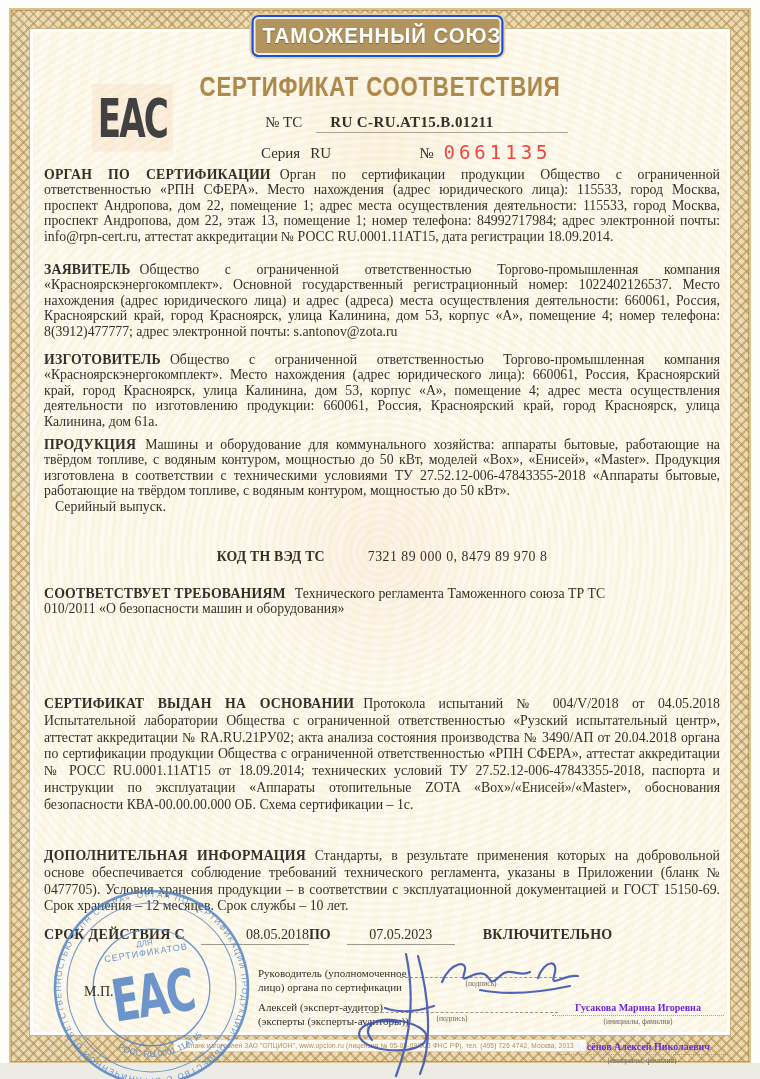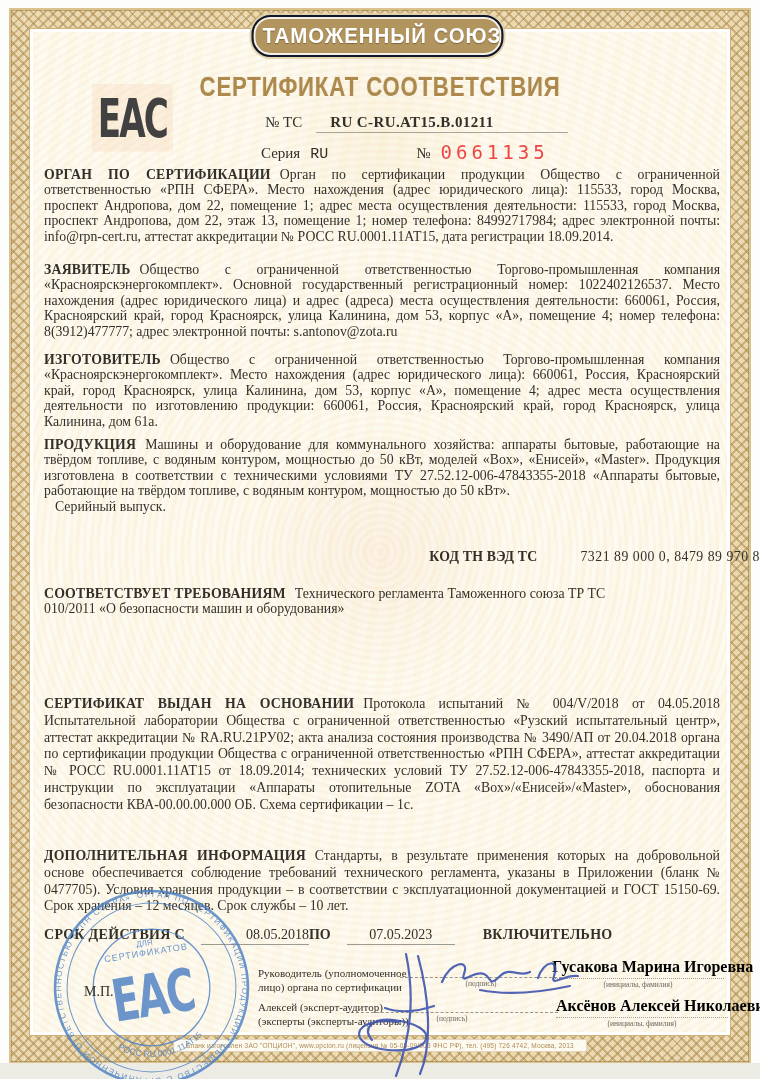--- a/index.html
+++ b/index.html
@@ -37,21 +37,21 @@
   .eacmark {
     position:absolute; left:92px; top:84px; z-index:2;
     font-family:"DejaVu Sans", sans-serif; font-weight:bold;
     font-size:36px; letter-spacing:-2px; color:#414141;
     transform:scale(.95,1.5); transform-origin:left top;
     background:rgba(246,202,158,.22); padding:2px 6px;
   }
   .badge {
     position:absolute; left:50%; top:15px; transform:translateX(-51%); z-index:2;
     width:252px; height:42px; line-height:38px; text-align:center;
-    background:#b2945f; border:2px solid #0f172a; border-radius:19px;
+    background:#b2945f; border:2px solid #1d4ed8; border-radius:7px;
     box-shadow: inset 0 0 0 2px rgba(255,255,255,.85), 0 0 0 2px rgba(226,208,168,.9);
     color:#fff; font-family:"Liberation Sans", sans-serif; font-weight:bold;
     font-size:22px; letter-spacing:1px; white-space:nowrap;
     text-shadow:0 1px 1px rgba(90,66,26,.55);
   }
   .badge .inner { display:inline-block; transform:scaleX(.93); transform-origin:center; }
   .title {
     position:absolute; left:0; right:0; top:72px; text-align:center; z-index:2;
   }
   .title .inner {
@@ -60,34 +60,34 @@
     font-size:27px; letter-spacing:1px; color:#ad8a4c; white-space:nowrap;
     text-shadow:0 1px 0 rgba(255,255,255,.75), 0 0 1px rgba(138,104,44,.55);
   }
   .certno { position:absolute; left:265px; top:114px; z-index:2; font-size:15px; white-space:nowrap; }
   .certno .lbl { margin-right:14px; }
   .certno .val {
     display:inline-block; width:252px; font-weight:bold; letter-spacing:.4px;
     border-bottom:1px solid #a9a49a; padding:0 0 1px 14px;
   }
   .series { position:absolute; left:261px; top:141px; z-index:2; font-size:15px; white-space:nowrap; }
-  .series .ru { margin-left:10px;font-family:Liberation Mono, monospace; }
+  .series .ru { margin-left:10px; }
   .series .num-sign { margin-left:88px; }
   .series .red {
     margin-left:10px; font-family:"DejaVu Sans Mono", monospace;
     font-size:19px; letter-spacing:4px; color:#ef4444; vertical-align:-1px;
   }
 
   
   .sec { position:absolute; left:44px; width:676px; z-index:2;
          font-size:13.8px; line-height:1.12; text-align:justify; }
   .sec .lb { font-weight:bold; letter-spacing:.2px; margin-right:9px; }
   .sec .block { display:block;margin-left:11px; }
   .s1{top:167px;} .s2{top:262px;} .s3{top:352px;} .s4{top:437px;}
-  .s5{top:549px; text-align:right;margin-left:40px;} .s5 .val{ margin-left:34px; letter-spacing:.5px; }
+  .s5{top:549px; text-align:center;} .s5 .val{ margin-left:34px; letter-spacing:.5px; }
   .s6{top:586px; max-width:584px; text-align:left;}
   .s7{top:696px; line-height:1.22;}
   .s8{top:848px; line-height:1.22;}
 
   
   .validity { position:absolute; left:44px; top:927px; width:676px; z-index:2;
               font-size:14px; white-space:nowrap; }
   .validity .cap { font-weight:bold; letter-spacing:.3px; }
   .validity .u { display:inline-block; text-align:center; border-bottom:1px solid #9b9b92; padding-bottom:1px; }
   .validity .u1 { width:108px; margin-left:16px;text-align:right; }
@@ -98,22 +98,22 @@
   
   .mp { position:absolute; left:84px; top:984px; z-index:6; font-size:14px; }
   .role { position:absolute; left:258px; width:200px; z-index:4; font-size:11px; line-height:1.28; }
   .r1 { top:966px; } .r2 { top:1000px; }
   .signcell { position:absolute; z-index:3; text-align:center; font-size:7.5px; color:#6b675e; }
   .signcell .rule { border-bottom:1px dashed #9a958a; height:14px; margin-bottom:1px; }
   .sg1 { left:400px; top:964px; width:162px; }
   .sg2 { left:346px; top:999px; width:212px; }
   .namecell { position:absolute; z-index:3; width:172px; text-align:center;
               font-size:7.5px; color:#6b675e; }
-  .namecell .nm { font-size:16px; font-weight:bold; color:#000000; white-space:nowrap;
-                  border-bottom:1px dotted #a59f92; padding-bottom:2px; margin-bottom:1px; }
+  .namecell .nm { font-size:10px; font-weight:bold; color:#6d28d9; white-space:nowrap;
+                  border-bottom:1px dotted #a59f92; padding-bottom:2px; margin-bottom:1px;margin-top:44px; }
   .n1 { left:552px; top:958px; } .n2 { left:556px; top:997px; }
 
   .stamp { position:absolute; left:49px; top:885px; z-index:5; opacity:.82;
            transform:rotate(-9deg); }
   .handwriting { position:absolute; left:330px; top:948px; z-index:6; }
 
   
   .fineprint {
     position:absolute; left:50%; top:1039px; transform:translateX(-50%); z-index:3;
     font-family:"Liberation Sans", sans-serif; font-size:6.5px; letter-spacing:.2px;

